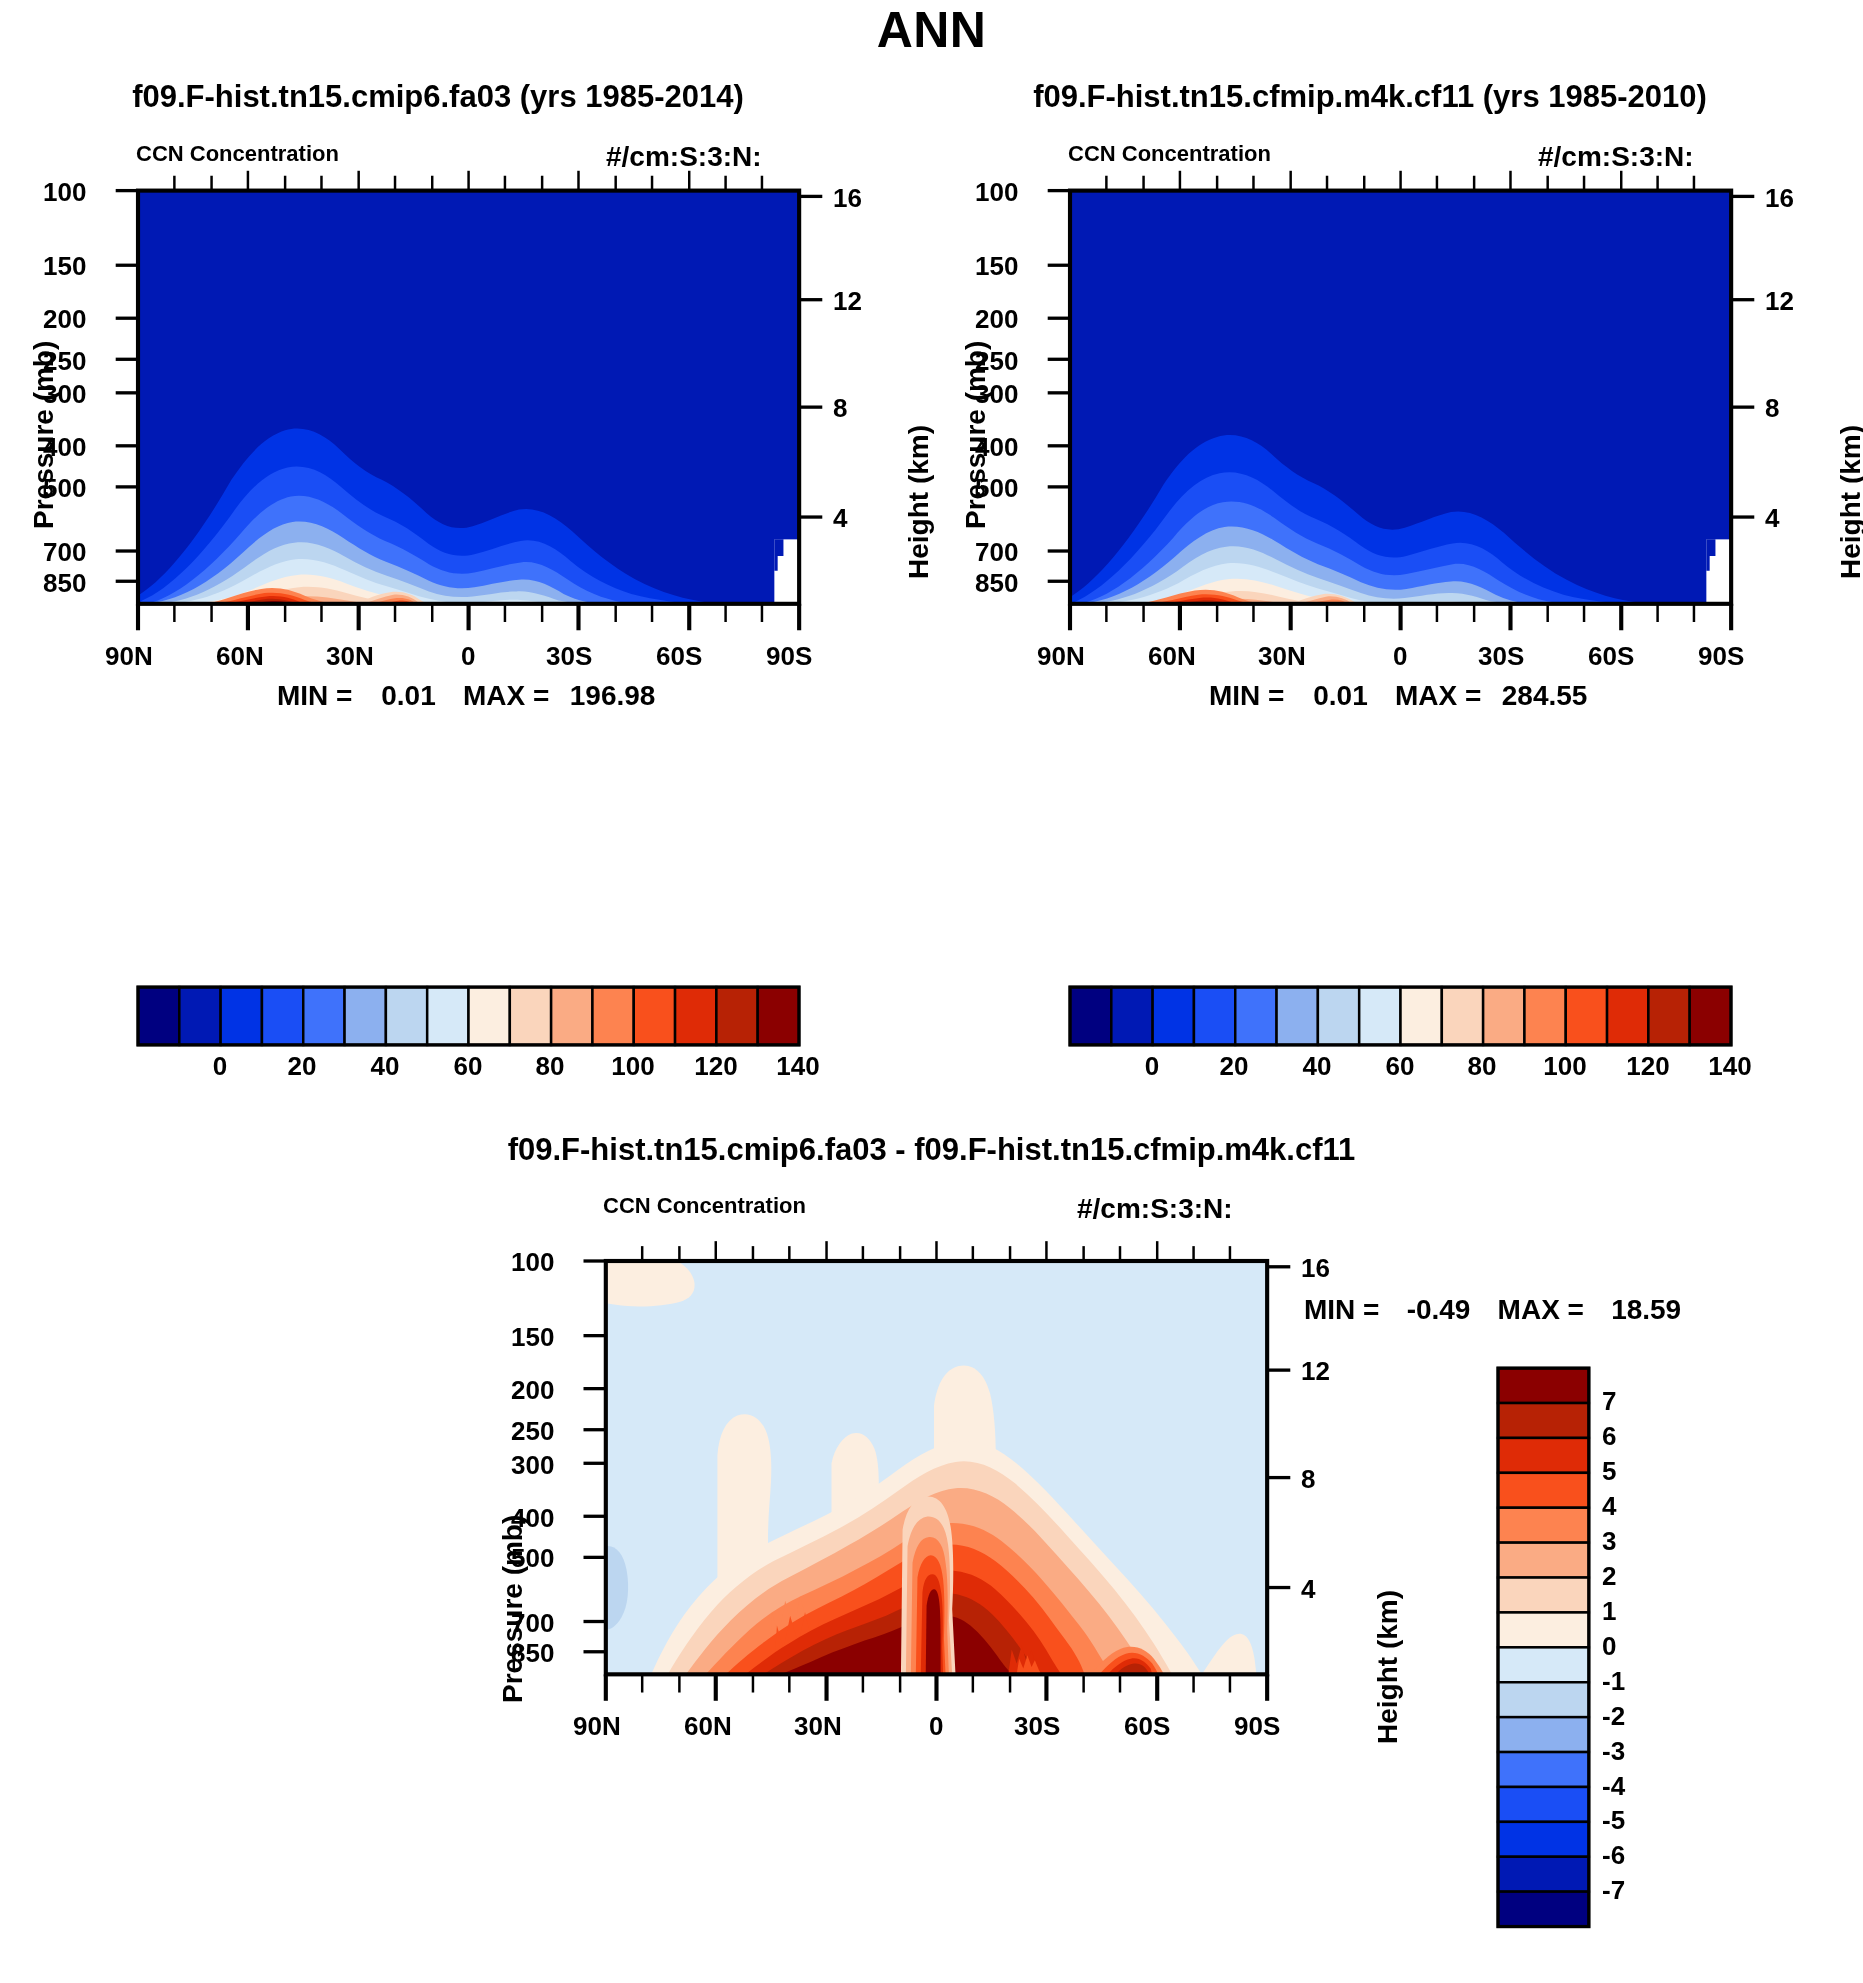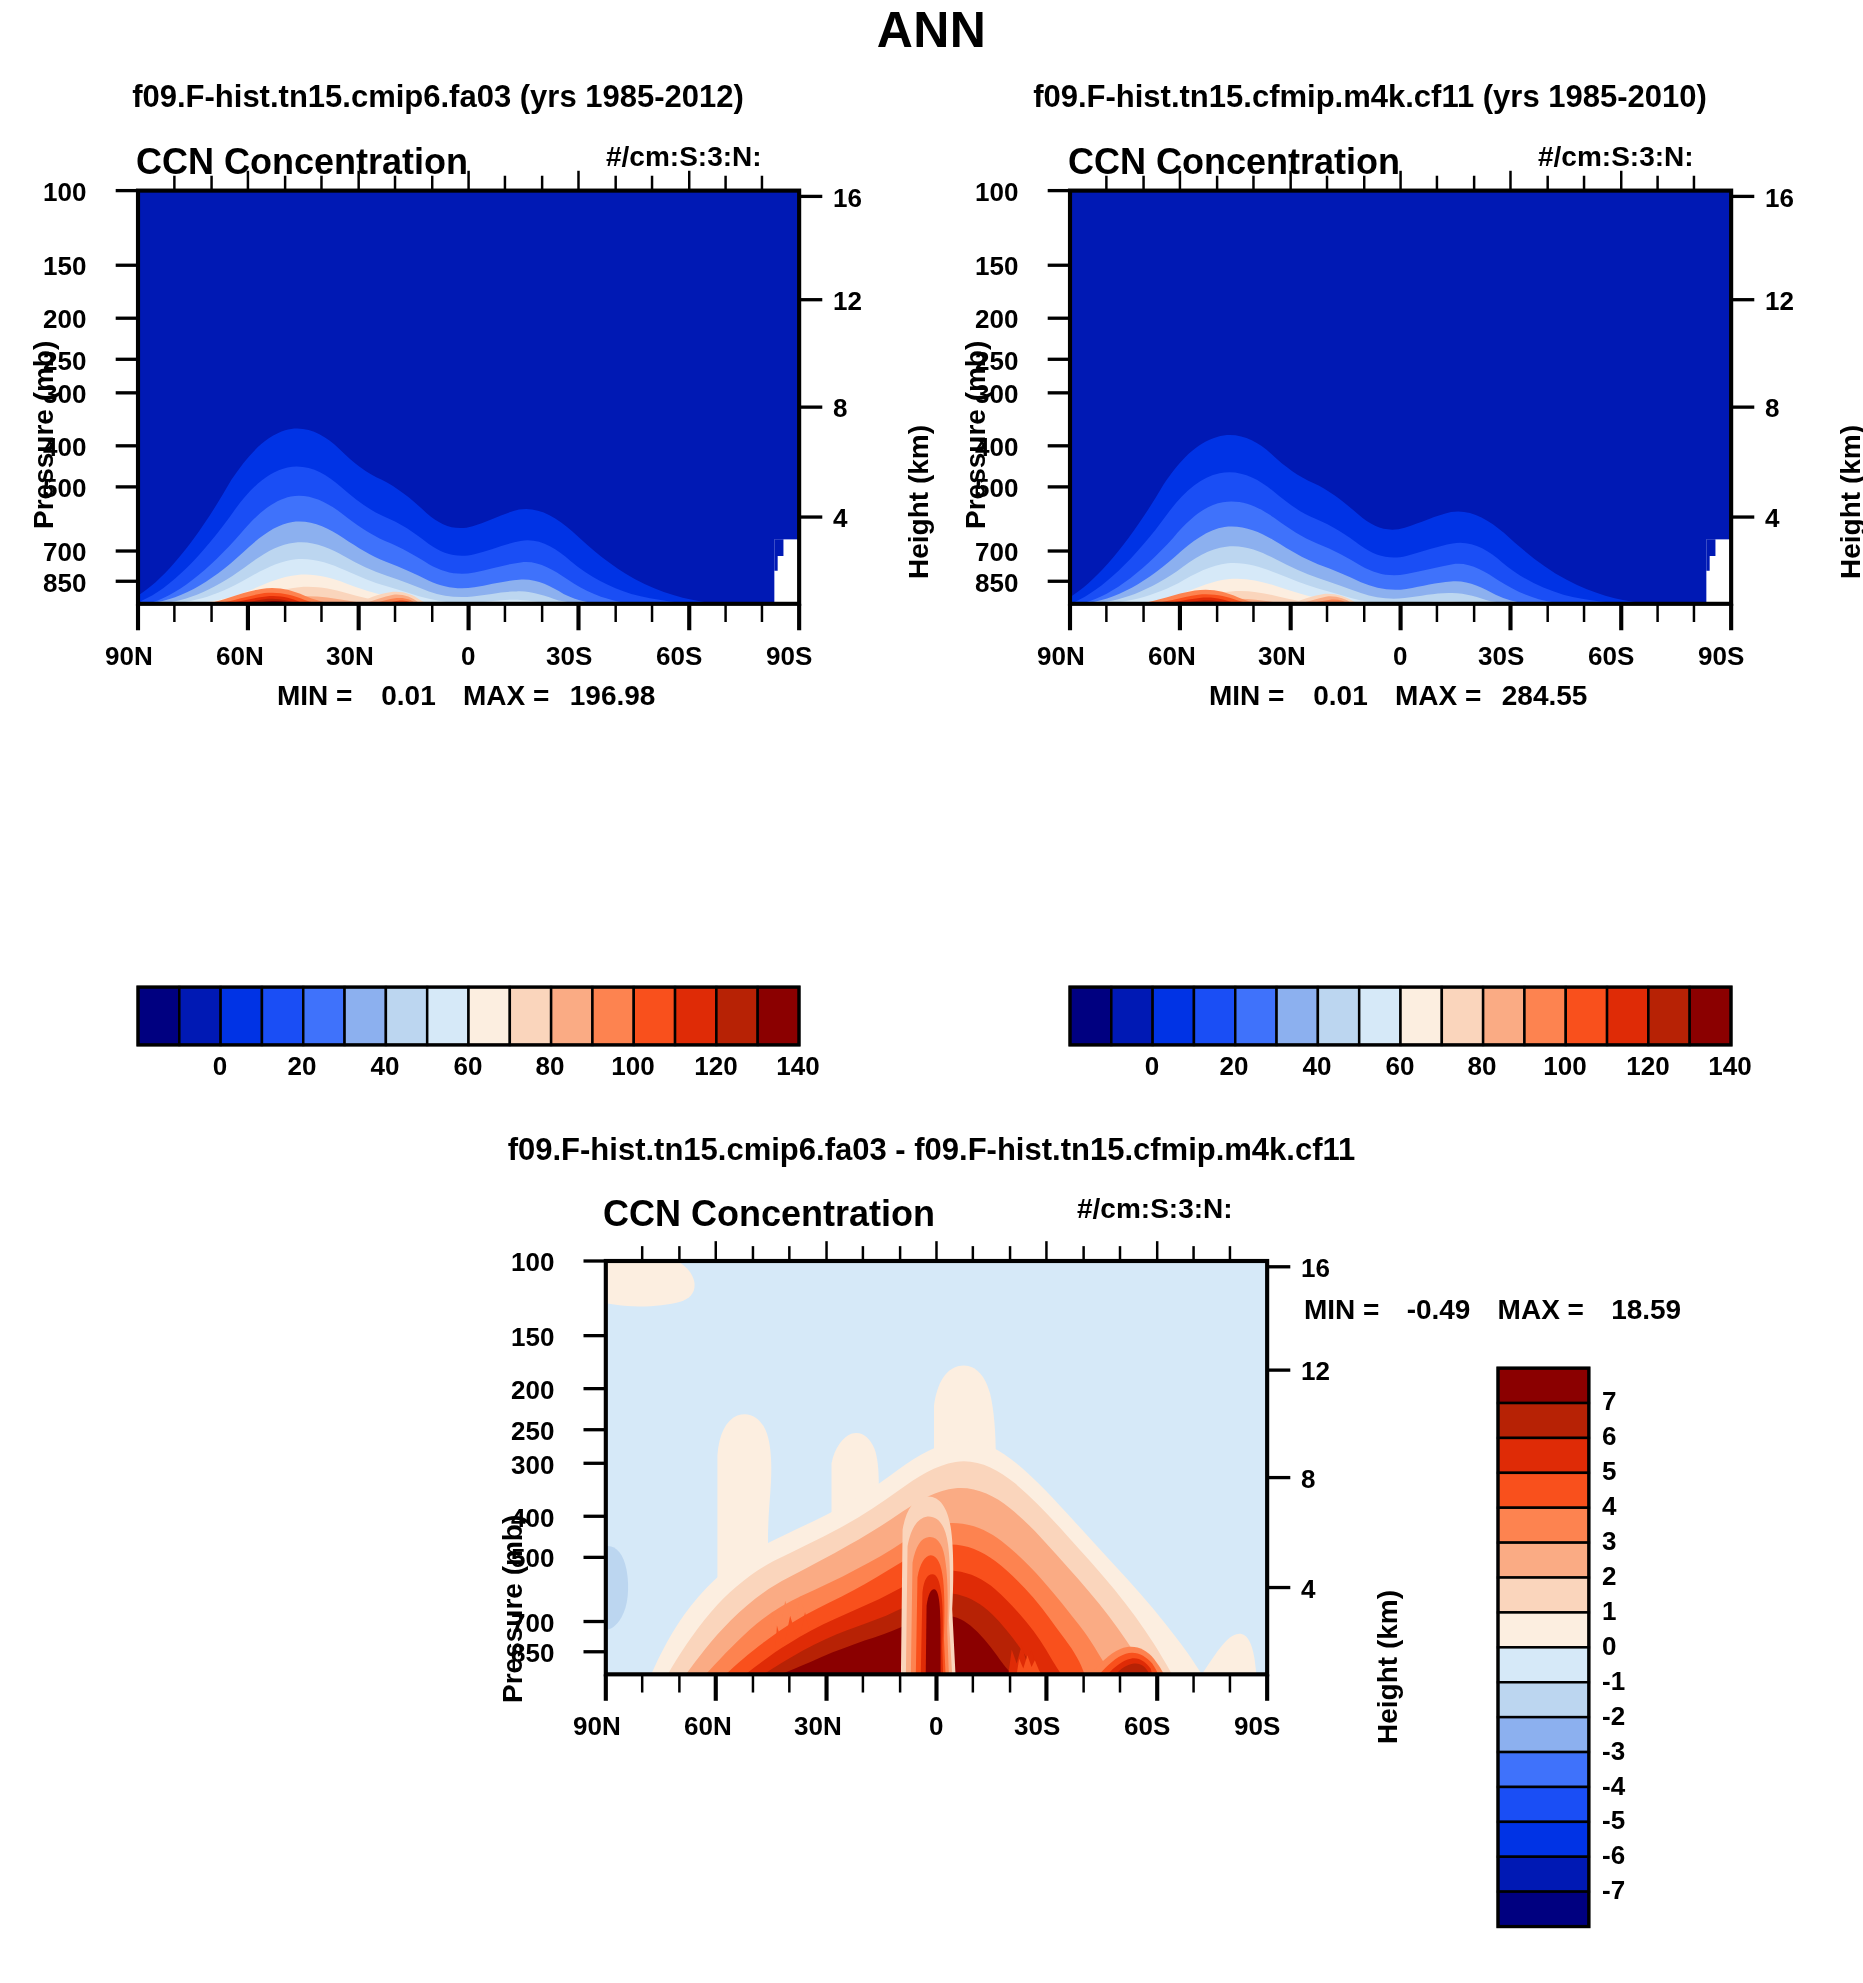--- a/index.html
+++ b/index.html
@@ -2,36 +2,36 @@
 <html style="font-size:13.2px"><head>
 <meta charset="utf-8">
 <style>
   html,body{margin:0;padding:0;background:#ffffff;}
   body{width:1863px;height:1984px;position:relative;
        font-family:"Liberation Sans",sans-serif;color:#000;}
   #main-title{position:absolute;left:0;top:0;width:1863px;text-align:center;
       font-size:50px;font-weight:bold;line-height:50px;top:5px;letter-spacing:0.4px;}
   .panel{position:absolute;}
   .panel-title{position:absolute;text-align:center;font-size:31px;font-weight:bold;white-space:nowrap;}
-  .sub-left{position:absolute;font-size:36px;font-weight:bold;white-space:nowrap;text-align:right;}
+  .sub-left{position:absolute;font-size:22px;font-weight:bold;white-space:nowrap;text-align:right;}
   .sub-right{position:absolute;font-size:28px;font-weight:bold;white-space:nowrap;}
   .axis-title{position:absolute;font-size:28px;font-weight:bold;white-space:nowrap;}
   .vtitle{transform-origin:0 0;transform:rotate(-90deg);}
   .ticklbl{position:absolute;font-size:26px;font-weight:bold;white-space:nowrap;}
   .minmax{position:absolute;font-size:28px;font-weight:bold;white-space:nowrap;text-align:center;}
   .cbar-lbl{position:absolute;font-size:26px;font-weight:bold;white-space:nowrap;}
   svg{display:block;overflow:visible;}
 </style>
 </head>
 <body>
 
 <div id="main-title">ANN</div>
 
 <div class="panel" style="left:0;top:0;">
-  <div class="panel-title" style="left:0px;top:79px;width:876px;">f09.F-hist.tn15.cmip6.fa03 (yrs 1985-2012)</div>
+  <div class="panel-title" style="left:0px;top:79px;width:876px;">f09.F-hist.tn15.cmip6.fa03 (yrs 1985-2014)</div>
   <div class="sub-left" style="left:136px;top:141px;">CCN Concentration</div>
   <div class="sub-right" style="left:606px;top:141px;">#/cm:S:3:N:</div>
 
   <div class="axis-title vtitle" style="left:28px;top:529px;">Pressure (mb)</div>
   <div class="axis-title vtitle" style="left:903px;top:579px;">Height (km)</div>
 
   <svg width="876" height="827" style="position:absolute;left:0;top:149px;" viewBox="0 0 1060 1000">
     <defs>
       <clipPath id="clipTL">
           <rect x="167" y="50" width="800" height="500"></rect>

